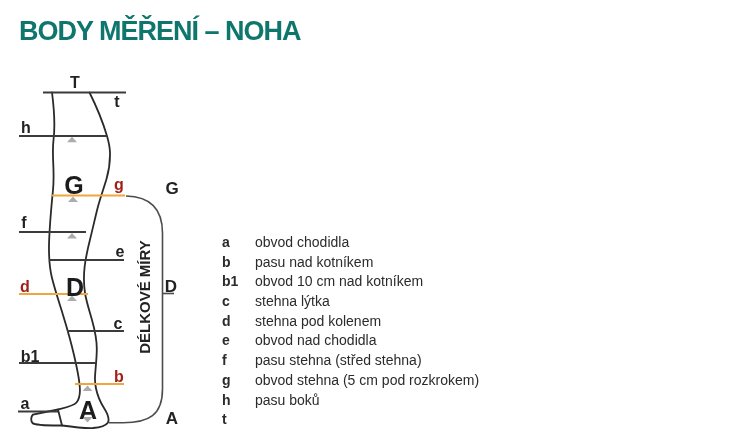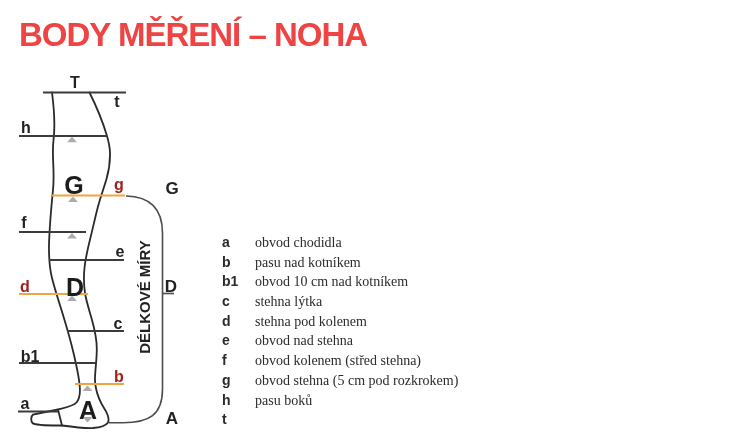--- a/index.html
+++ b/index.html
@@ -8,24 +8,24 @@
     width: 750px;
     height: 441px;
     background: #ffffff;
     font-family: "Liberation Sans", sans-serif;
     overflow: hidden;
   }
   .page-title {
     position: absolute;
     left: 19px;
     top: 16px;
-    font-size: 33px;
+    font-size: 27px;
     font-weight: bold;
     letter-spacing: -1px;
-    color: #ef4444;
+    color: #0f766e;
     white-space: nowrap;
   }
   #legdiag {
     position: absolute;
     left: 0;
     top: 60px;
   }
   .legend {
     position: absolute;
     left: 222px;
@@ -39,21 +39,21 @@
     height: 19.7px;
     font-size: 14px;
     line-height: 19.7px;
     white-space: nowrap;
   }
   .legend-key {
     width: 33px;
     font-weight: bold;
     flex: 0 0 33px;
   }
-  .legend-desc { flex: 1; font-family: Liberation Serif, serif; }
+  .legend-desc { flex: 1; }
 
   
   text { font-family: "Liberation Sans", sans-serif; fill: #222222; }
   .lbl-sm  { font-size: 16px; font-weight: bold; }
   .lbl-big { font-size: 25px; font-weight: bold; fill: #1c1c1c; }
   .lbl-red { font-size: 16px; font-weight: bold; fill: #A02019; }
   .lbl-brk { font-size: 17px; font-weight: bold; }
   .lbl-axis{ font-size: 15px; font-weight: bold; }
 </style>
 </head>
@@ -168,25 +168,25 @@
     <div class="legend-row">
       <span class="legend-key">c</span>
       <span class="legend-desc">stehna lýtka</span>
     </div>
     <div class="legend-row">
       <span class="legend-key">d</span>
       <span class="legend-desc">stehna pod kolenem</span>
     </div>
     <div class="legend-row">
       <span class="legend-key">e</span>
-      <span class="legend-desc">obvod nad stehna</span>
+      <span class="legend-desc">obvod nad chodidla</span>
     </div>
     <div class="legend-row">
       <span class="legend-key">f</span>
-      <span class="legend-desc">obvod kolenem (střed stehna)</span>
+      <span class="legend-desc">pasu stehna (střed stehna)</span>
     </div>
     <div class="legend-row">
       <span class="legend-key">g</span>
       <span class="legend-desc">obvod stehna (5 cm pod rozkrokem)</span>
     </div>
     <div class="legend-row">
       <span class="legend-key">h</span>
       <span class="legend-desc">pasu boků</span>
     </div>
     <div class="legend-row">

